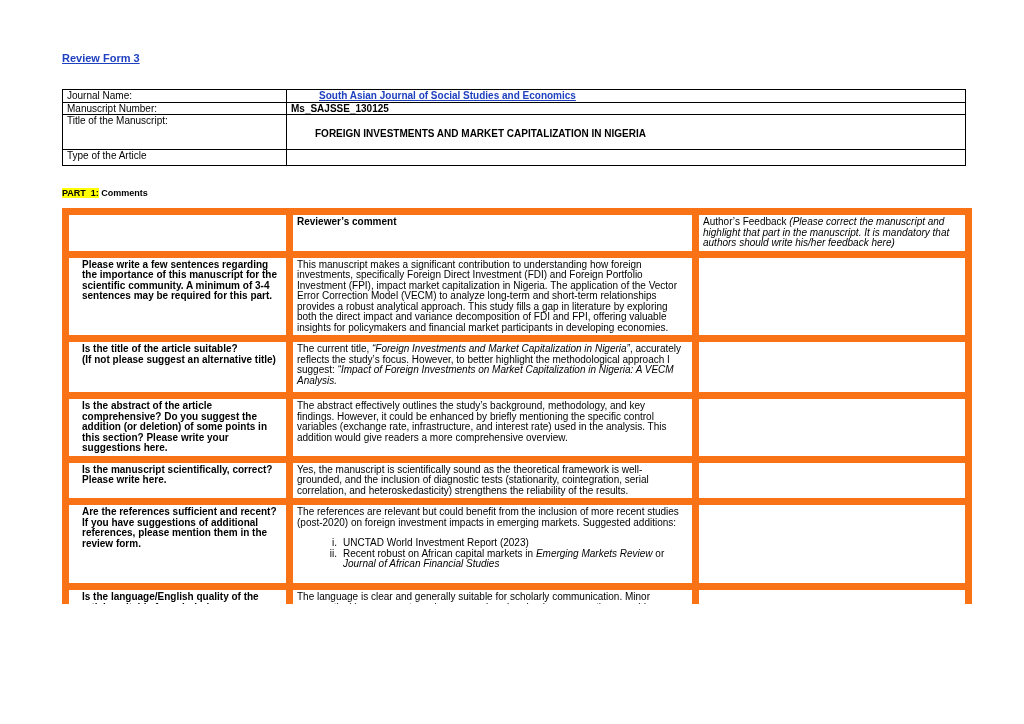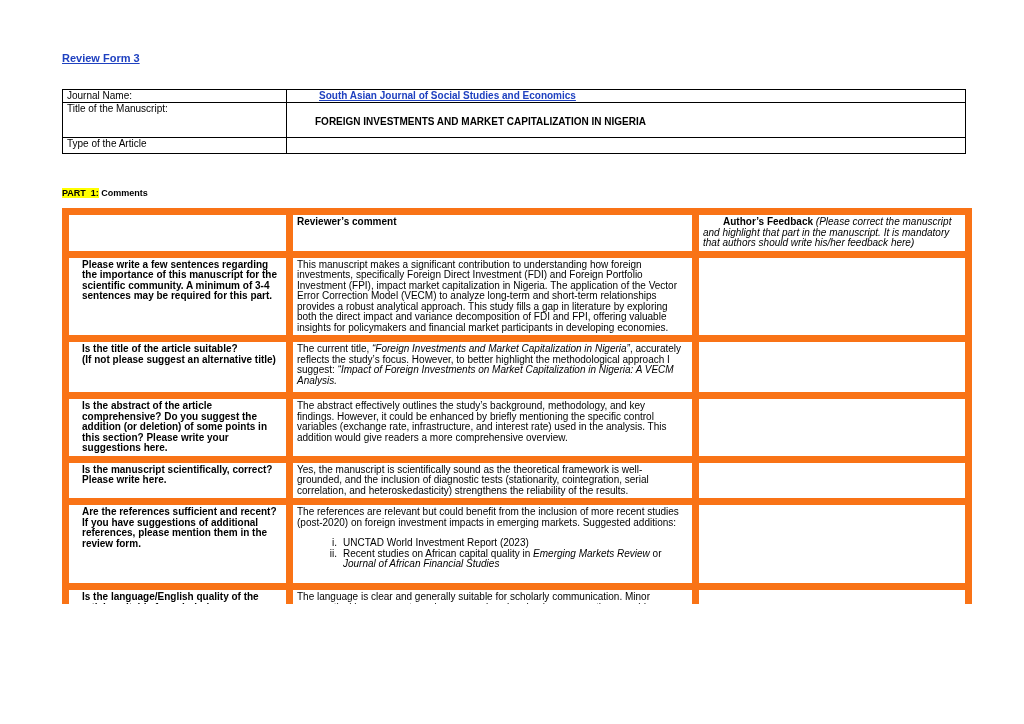--- a/index.html
+++ b/index.html
@@ -75,41 +75,45 @@
 <div class="page">
 
   <div class="doc-title" id="doc-title" style="color: rgb(31, 65, 192);">Review Form 3</div>
 
   <table class="meta-table">
     <tbody>
         <tr class="mr1">
       <td class="meta-label">Journal Name:</td>
       <td class="meta-value"><span class="meta-link" id="journal-link" style="color: rgb(31, 65, 192);">South Asian Journal of Social Studies and Economics</span></td>
     </tr>
+    <tr class="mr2">
+      <td class="meta-label">Manuscript Number:</td>
+      <td class="meta-value">Ms_SAJSSE_130125</td>
+    </tr>
     <tr class="mr3">
       <td class="meta-label">Title of the Manuscript:</td>
       <td class="meta-value">
             <div class="title-value-inner">FOREIGN INVESTMENTS AND MARKET CAPITALIZATION IN NIGERIA</div>
           </td>
     </tr>
     <tr class="mr4">
       <td class="meta-label">Type of the Article</td>
       <td class="meta-value"></td>
     </tr>
   </tbody>
     </table>
 
   <div class="part-heading"><span style="font-weight: bold; background: rgb(255, 255, 0);">PART  1:</span><span style="font-weight: bold;"> Comments</span></div>
 
   <table class="main-table">
     <tbody>
         <tr class="rh0">
       <td class="col-q"></td>
       <td class="col-c hcell">Reviewer’s comment</td>
-      <td class="col-a acell-header"><span style="font-weight: bold; margin-left: 20px;">Author’s Feedback </span><span style="font-style: italic;">(Please correct the manuscript and highlight that part in the manuscript. It is mandatory that authors should write his/her feedback here)</span></td>
+      <td class="col-a acell-header"><span style="font-weight: normal;">Author’s Feedback </span><span style="font-style: italic;">(Please correct the manuscript and highlight that part in the manuscript. It is mandatory that authors should write his/her feedback here)</span></td>
     </tr>
     <tr class="rh1">
       <td class="qcell"><span style="font-weight: bold;">Please write a few sentences regarding the importance of this manuscript for the scientific community. A minimum of 3-4 sentences may be required for this part.</span></td>
       <td class="ccell"><span>This manuscript makes a significant contribution to understanding how foreign investments, specifically Foreign Direct Investment (FDI) and Foreign Portfolio Investment (FPI), impact market capitalization in Nigeria. The application of the Vector Error Correction Model (VECM) to analyze long-term and short-term relationships provides a robust analytical approach. This study fills a gap in literature by exploring both the direct impact and variance decomposition of FDI and FPI, offering valuable insights for policymakers and financial market participants in developing economies.</span></td>
       <td></td>
     </tr>
     <tr class="rh2">
       <td class="qcell"><span style="font-weight: bold;">Is the title of the article suitable?
 (If not please suggest an alternative title)</span></td>
       <td class="ccell"><span>The current title, </span><span style="font-style: italic;">“Foreign Investments and Market Capitalization in Nigeria”</span><span>, accurately reflects the study’s focus. However, to better highlight the methodological approach I suggest: </span><span style="font-style: italic;">“Impact of Foreign Investments on Market Capitalization in Nigeria: A VECM Analysis.</span></td>
@@ -129,21 +133,21 @@
       <td class="qcell"><span style="font-weight: bold;">Are the references sufficient and recent? If you have suggestions of additional references, please mention them in the review form.</span></td>
       <td class="ccell">
         <div><span>The references are relevant but could benefit from the inclusion of more recent studies (post-2020) on foreign investment impacts in emerging markets. Suggested additions:</span></div>
         <div class="ref-list">
           <div class="ref-item">
             <span class="ref-marker">i.</span>
             <span><span>UNCTAD World Investment Report (2023)</span></span>
           </div>
           <div class="ref-item">
             <span class="ref-marker">ii.</span>
-            <span><span>Recent studies on African capital quality in </span><span style="font-style: italic;">Emerging Markets Review</span><span> or </span><span style="font-style: italic;">Journal of African Financial Studies</span></span>
+            <span><span>Recent robust on African capital markets in </span><span style="font-style: italic;">Emerging Markets Review</span><span> or </span><span style="font-style: italic;">Journal of African Financial Studies</span></span>
           </div>
         </div>
       </td>
       <td></td>
     </tr>
     <tr class="rh6">
       <td class="qcell"><span style="font-weight: bold;">Is the language/English quality of the article suitable for scholarly communications?</span></td>
       <td class="ccell"><span>The language is clear and generally suitable for scholarly communication. Minor grammatical improvements and more concise phrasing in some sections would enhance readability.</span></td>
       <td></td>
     </tr>

